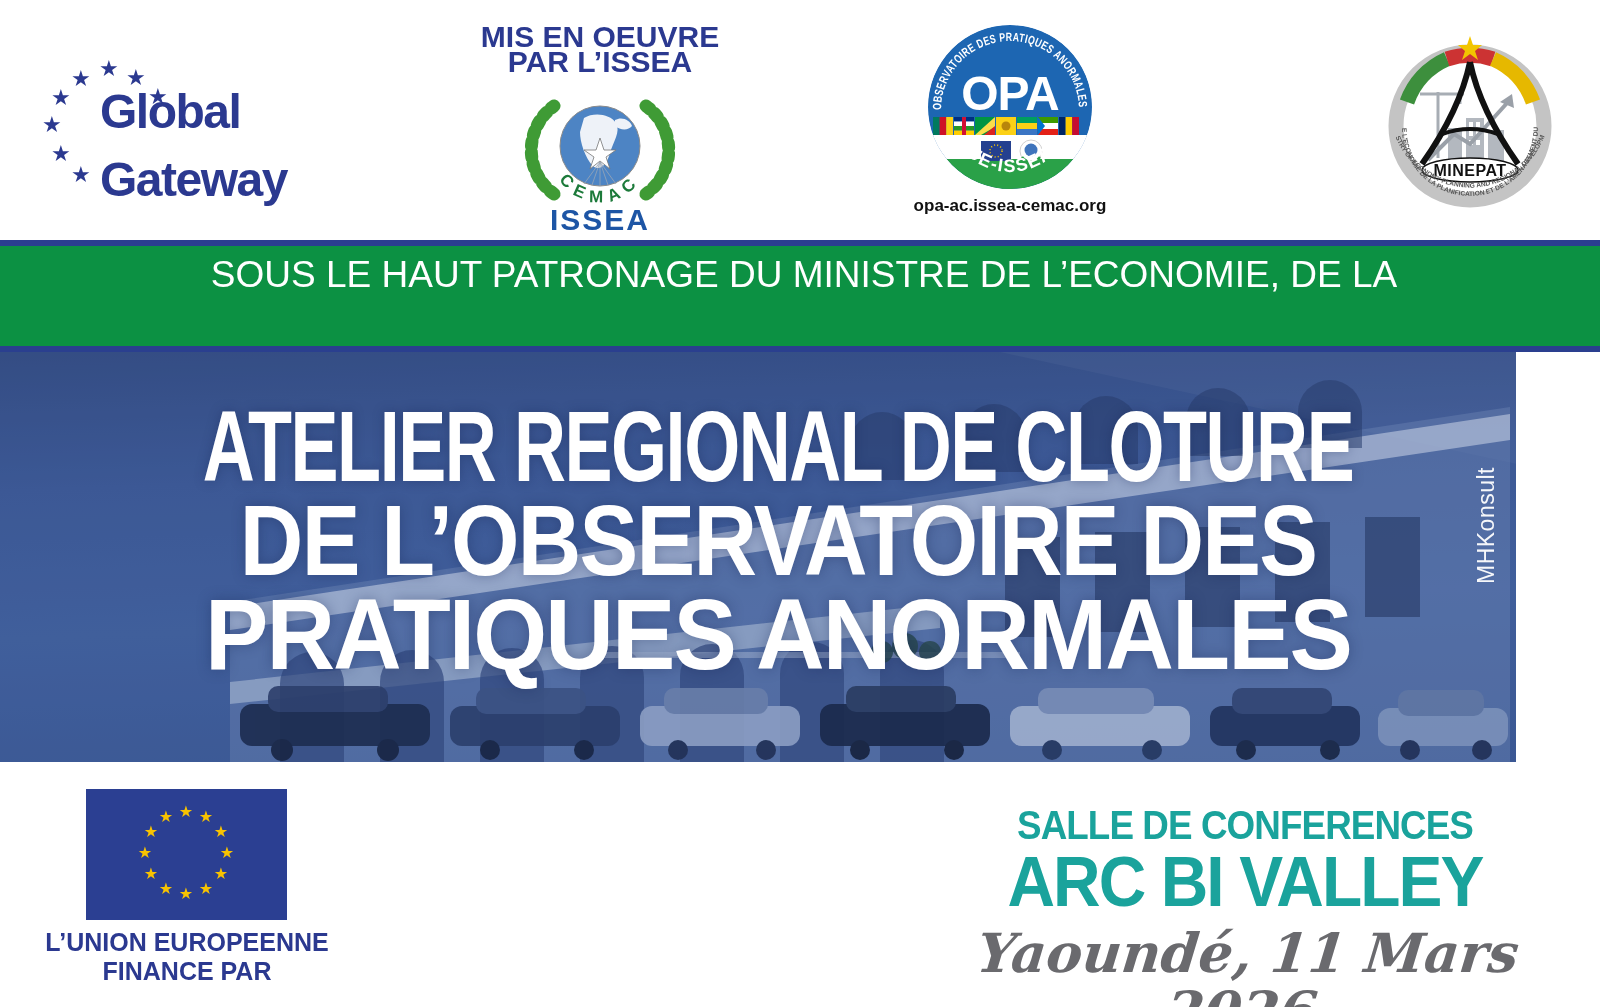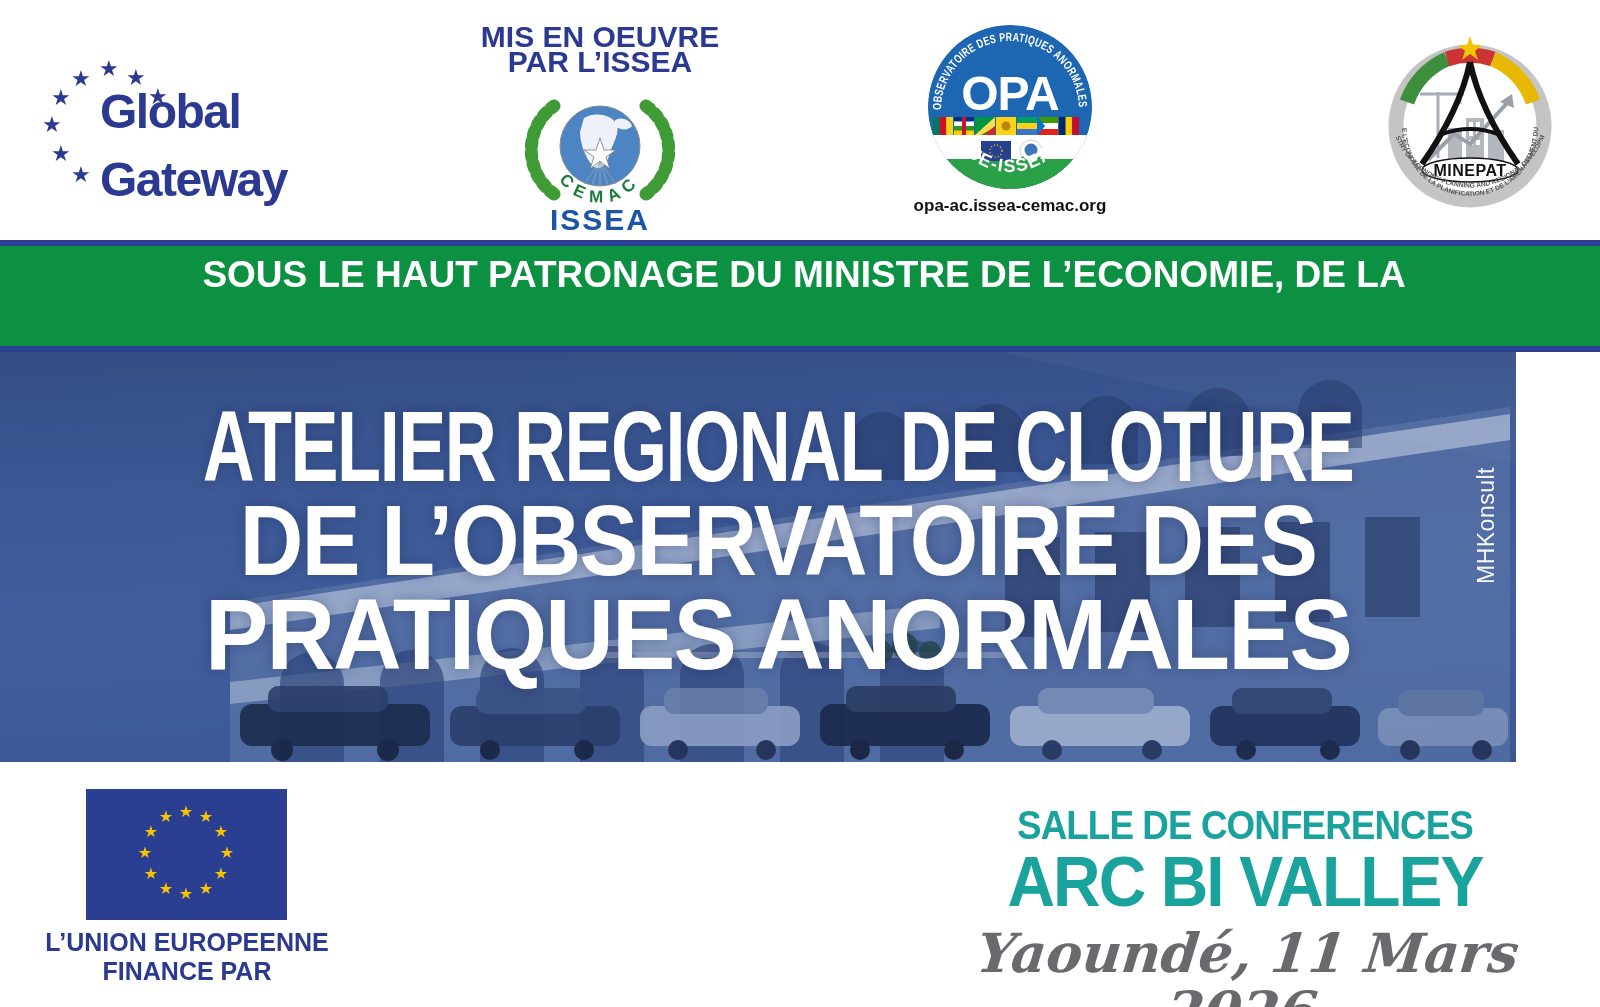--- a/index.html
+++ b/index.html
@@ -27,21 +27,21 @@
             font-weight:bold;font-size:17px;white-space:nowrap;text-align:center;}
 
   
   .minepat{position:absolute;left:1382px;top:30px;width:176px;height:200px;}
 
   
   .rule{position:absolute;left:0;width:1600px;height:6px;background:#2a3f8f;}
   .rule.r1{top:240px;} .rule.r2{top:346px;}
   .green-band{position:absolute;left:0;top:246px;width:1600px;height:100px;background:#0c9143;
               color:#ffffff;text-align:center;}
-  .green-band .gl{font-weight:bold;font-size:37px;line-height:44px;letter-spacing:0;padding-left:8px;}
+  .green-band .gl{font-weight:normal;font-size:37px;line-height:44px;letter-spacing:0;padding-left:8px;}
   .green-band .gl1{margin-top:7px;}
 
   
   .hero{position:absolute;left:0;top:352px;width:1516px;height:410px;overflow:hidden;
         background:linear-gradient(178deg,#31487e 0%,#3c5896 30%,#42619f 62%,#3a5794 100%);}
   .hero svg.bg{position:absolute;left:0;top:0;}
   .title{position:absolute;left:-22px;top:0;width:1600px;text-align:center;color:#ffffff;}
   .title .tl{position:absolute;left:0;width:1600px;font-weight:bold;font-size:100px;
              line-height:100px;letter-spacing:-2px;white-space:nowrap;
              text-shadow:0 0 14px rgba(20,35,80,.35);}

